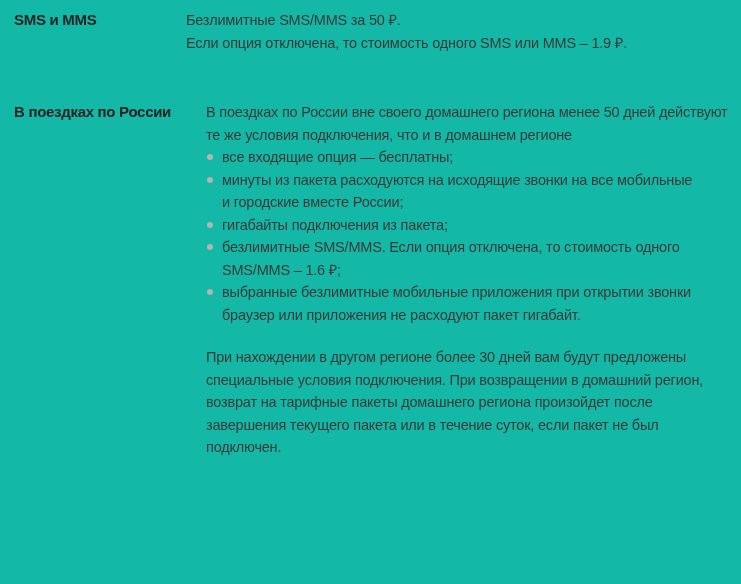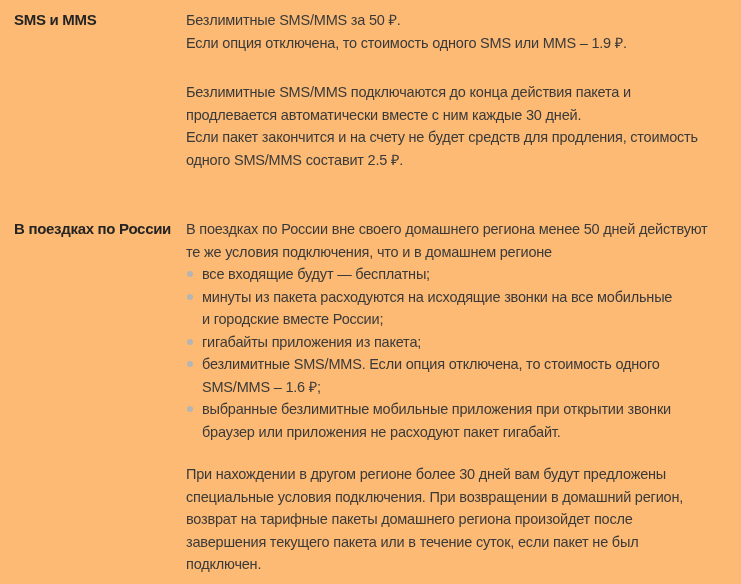--- a/index.html
+++ b/index.html
@@ -1,31 +1,31 @@
 <!DOCTYPE html>
 <html><head>
 <meta charset="utf-8">
 <style>
   * { box-sizing: border-box; }
   html, body { margin: 0; padding: 0; background: #ffffff; }
   .page {
     position: relative;
     width: 741px;
     height: 584px;
-    background: #fdba74;
+    background: #14b8a6;
     padding: 9px 0 0 14px;
     overflow: hidden;
     font-family: "Liberation Sans", sans-serif;
     font-size: 14.5px;
     line-height: 22.5px;
     color: #3a3a3a;
     letter-spacing: -0.2px;
   }
   .row { display: flex; align-items: flex-start; }
-  .row + .row { margin-top: 47px; }
+  .row + .row { margin-top: 47px; gap: 20px; }
   .label-col {
     flex: 0 0 172px;
     width: 172px;
     font-weight: bold;
     font-size: 15px;
     line-height: 22.5px;
     color: #242424;
     letter-spacing: -0.3px;
     white-space: pre;
   }
@@ -62,37 +62,33 @@
 </head>
 <body>
 
 <div class="page">
 
   <section class="row">
     <div class="label-col">SMS и MMS</div>
     <div class="content-col">
       <p>Безлимитные SMS/MMS за 50 ₽.
 Если опция отключена, то стоимость одного SMS или MMS – 1.9 ₽.</p>
-      <p class="para-gap">Безлимитные SMS/MMS подключаются до конца действия пакета и
-продлевается автоматически вместе с ним каждые 30 дней.
-Если пакет закончится и на счету не будет средств для продления, стоимость
-одного SMS/MMS составит 2.5 ₽.</p>
     </div>
   </section>
 
   <section class="row">
     <div class="label-col">В поездках по России</div>
     <div class="content-col">
       <p>В поездках по России вне своего домашнего региона менее 50 дней действуют
 те же условия подключения, что и в домашнем регионе</p>
       <ul class="dot-list">
-        <li><span class="dot"></span><span>все входящие будут — бесплатны;</span></li>
+        <li><span class="dot"></span><span>все входящие опция — бесплатны;</span></li>
         <li><span class="dot"></span><span>минуты из пакета расходуются на исходящие звонки на все мобильные
 и городские вместе России;</span></li>
-        <li><span class="dot"></span><span>гигабайты приложения из пакета;</span></li>
+        <li><span class="dot"></span><span>гигабайты подключения из пакета;</span></li>
         <li><span class="dot"></span><span>безлимитные SMS/MMS. Если опция отключена, то стоимость одного
 SMS/MMS – 1.6 ₽;</span></li>
         <li><span class="dot"></span><span>выбранные безлимитные мобильные приложения при открытии звонки
 браузер или приложения не расходуют пакет гигабайт.</span></li>
       </ul>
       <p class="outro-gap">При нахождении в другом регионе более 30 дней вам будут предложены
 специальные условия подключения. При возвращении в домашний регион,
 возврат на тарифные пакеты домашнего региона произойдет после
 завершения текущего пакета или в течение суток, если пакет не был
 подключен.</p>

